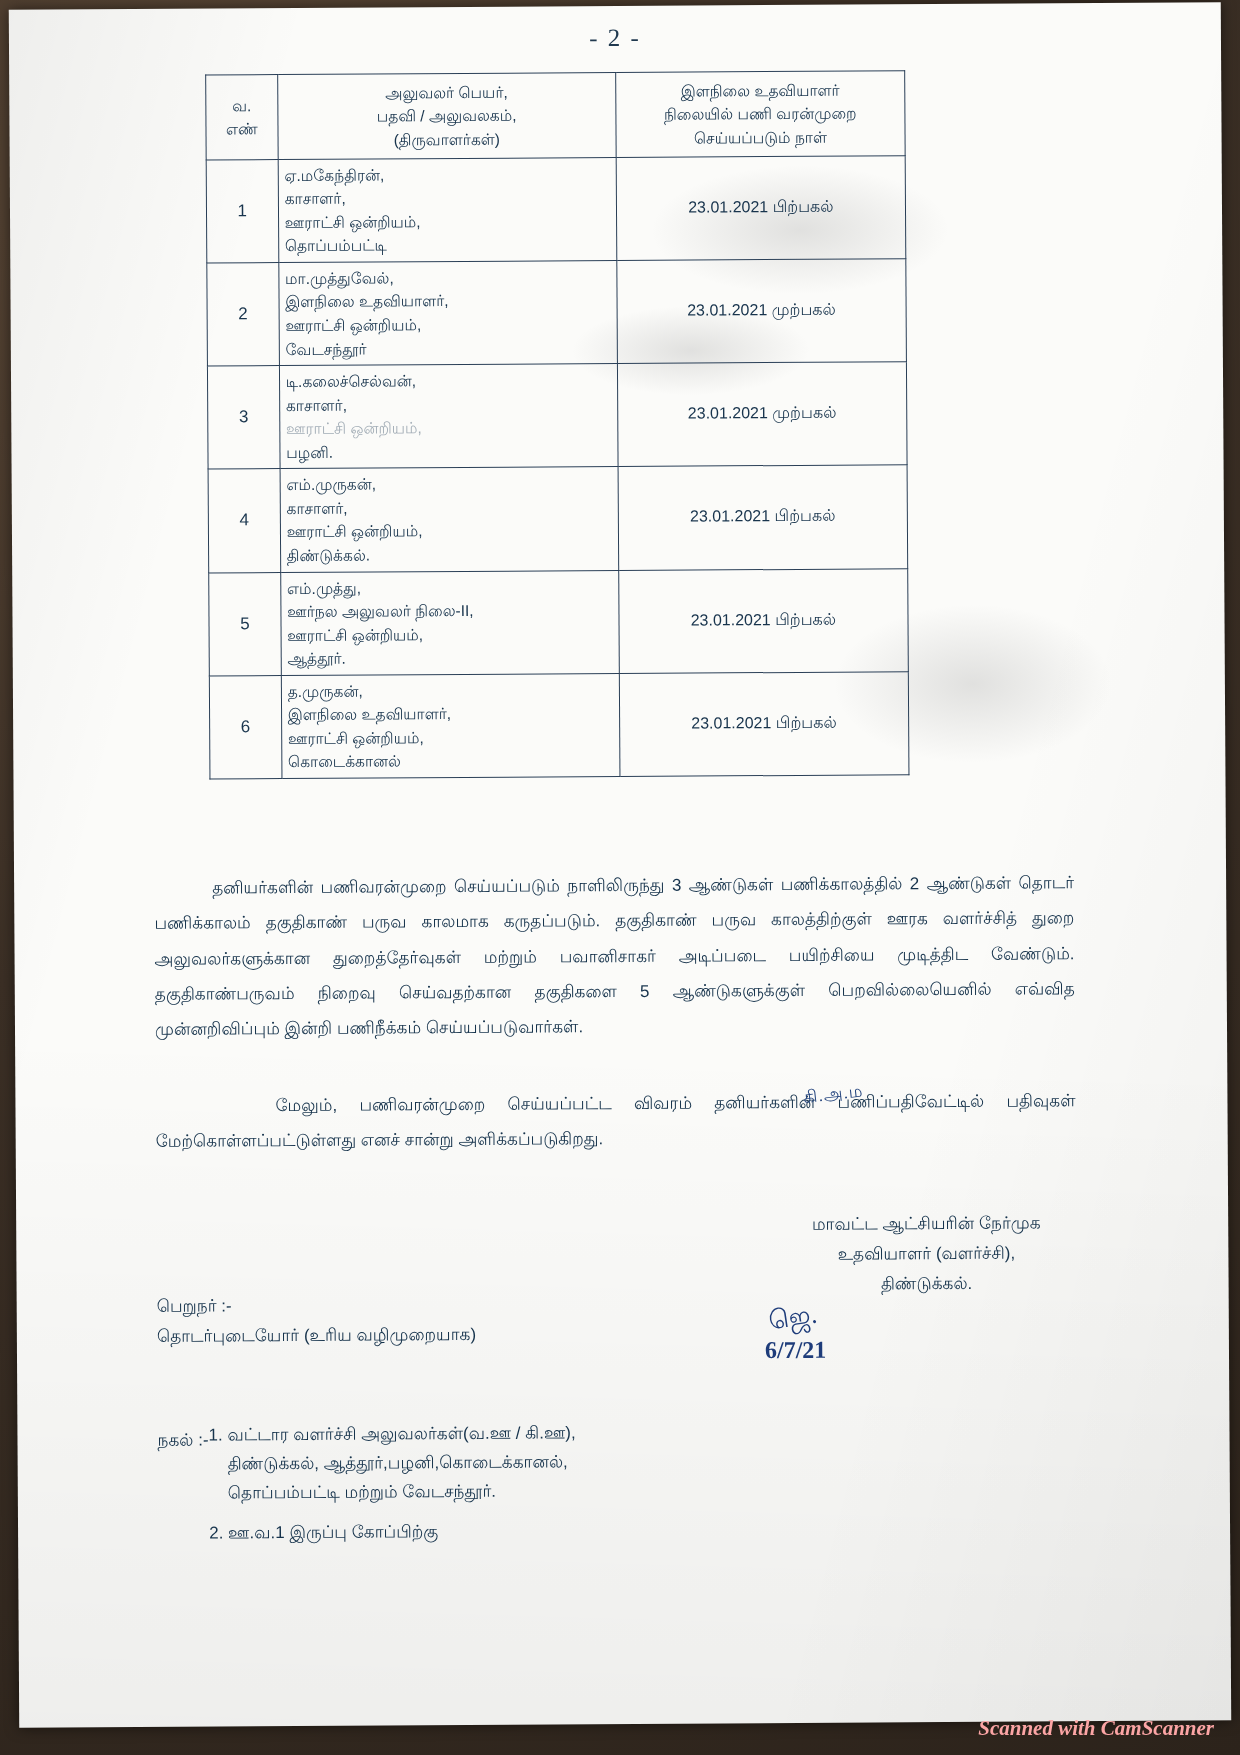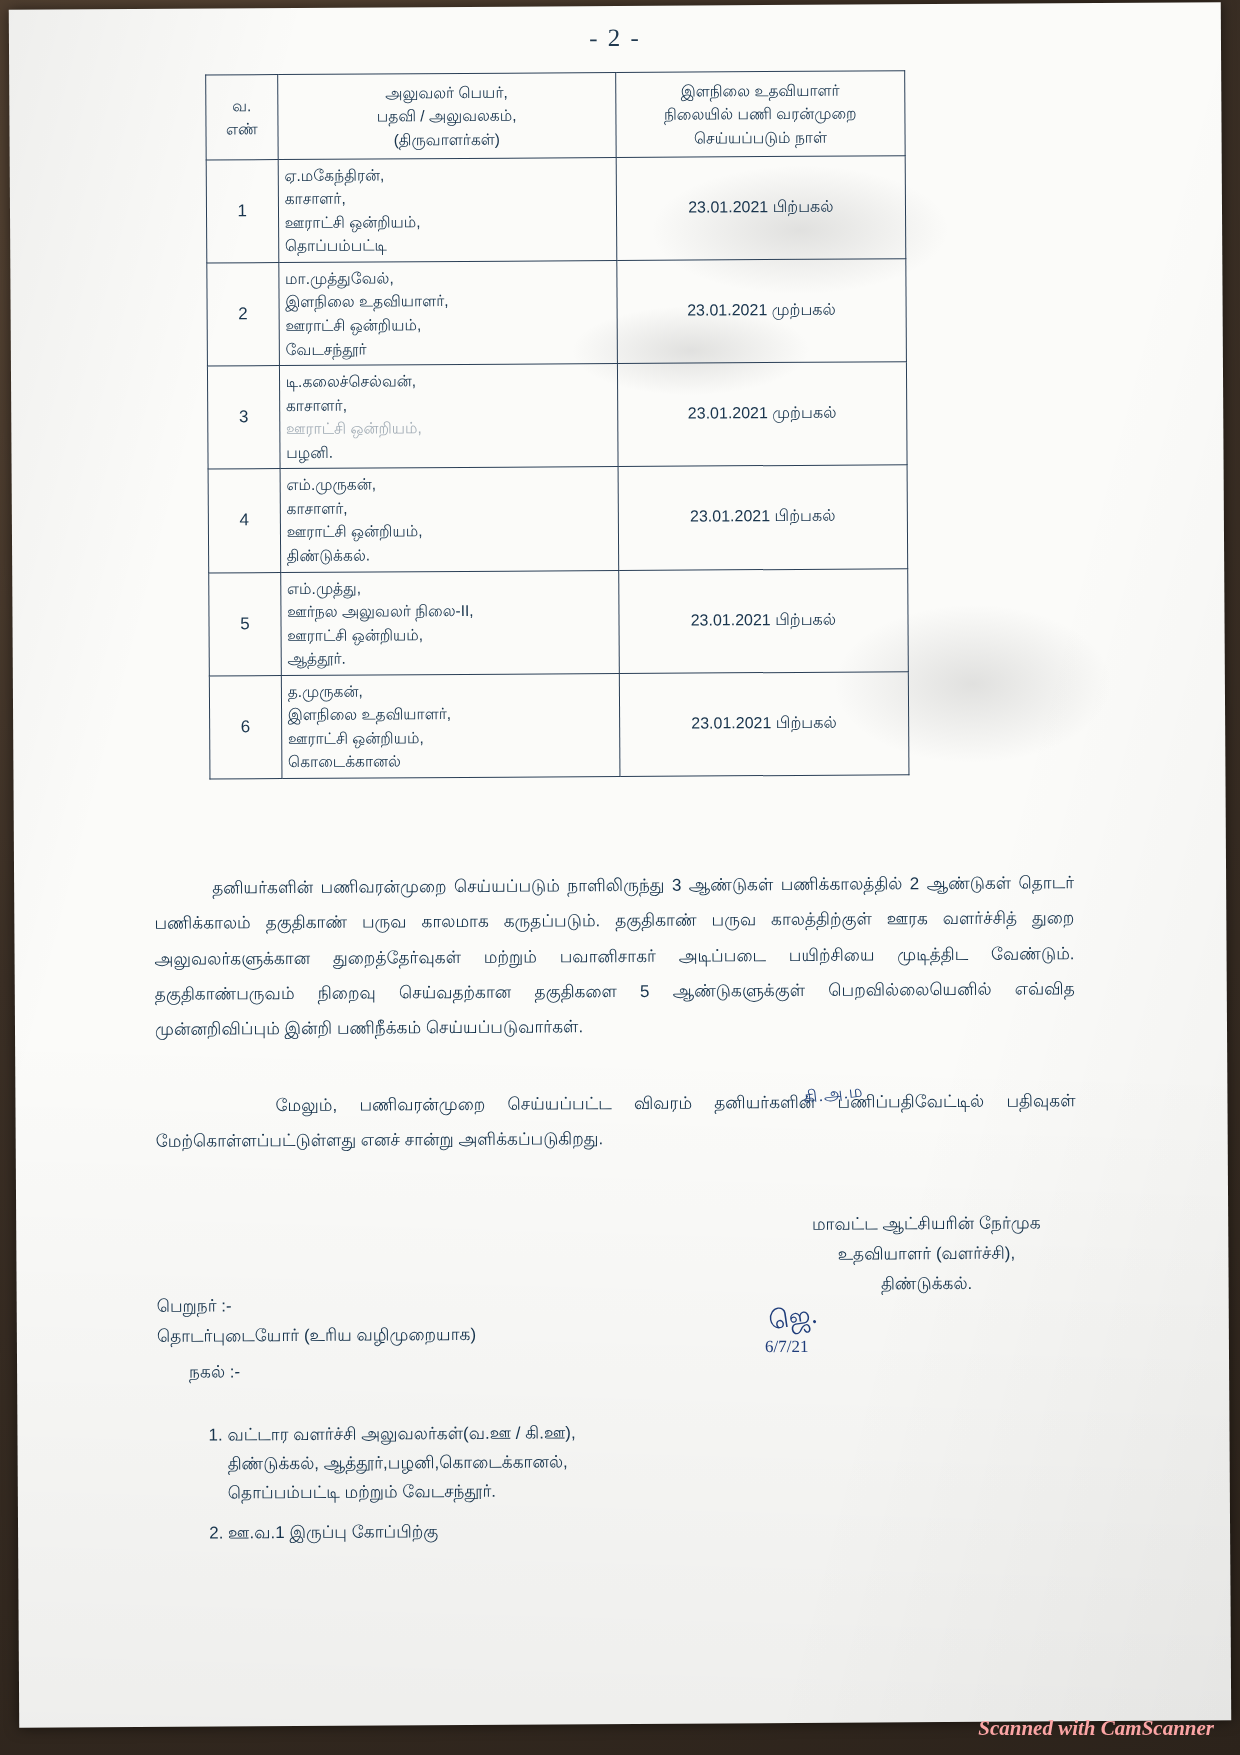--- a/index.html
+++ b/index.html
@@ -150,23 +150,24 @@
     top: 1178px;
     font-size: 26px;
     color: #1e3c7a;
     font-family: "Liberation Serif", serif;
     transform: rotate(-8deg);
   }
   .sig-date {
     position: absolute;
     left: 668px;
     top: 1212px;
-    font-size: 17px;
+    font-size: 24px;
     color: #1e3c7a;
     font-family: "Liberation Serif", serif;
+    font-weight: bold;
   }
   .sig-top {
     position: absolute;
     left: 788px;
     top: 1080px;
     font-size: 17px;
     color: #25457e;
     font-family: "Liberation Serif", serif;
     transform: rotate(-6deg);
     letter-spacing: 1px;
@@ -295,21 +296,21 @@
       <div>மாவட்ட ஆட்சியரின் நேர்முக</div>
       <div>உதவியாளர் (வளர்ச்சி),</div>
       <div>திண்டுக்கல்.</div>
     </div>
 
     <div class="sig-mark" style="top:1298px; left:752px;">ஜெ.</div>
     <div class="sig-date" style="top:1332px; left:748px;">6/7/21</div>
 
     <div class="label-left" style="top: 1282px;">பெறுநர் :-</div>
     <div class="label-left" style="top: 1312px;">தொடர்புடையோர் (உரிய வழிமுறையாக)</div>
-    <div class="label-left" style="top: 1348px; margin-left: 32px;">நகல் :-</div>
+    <div class="label-left" style="top: 1416px;">நகல் :-</div>
 
     <ol class="copies" style="top: 1412px;">
       <li>
         <span class="ln">வட்டார வளர்ச்சி அலுவலர்கள்(வ.ஊ / கி.ஊ),</span>
         <span class="ln">திண்டுக்கல், ஆத்தூர்,பழனி,கொடைக்கானல்,</span>
         <span class="ln">தொப்பம்பட்டி மற்றும் வேடசந்தூர்.</span>
       </li>
       <li>
         <span class="ln">ஊ.வ.1 இருப்பு கோப்பிற்கு</span>
       </li>

